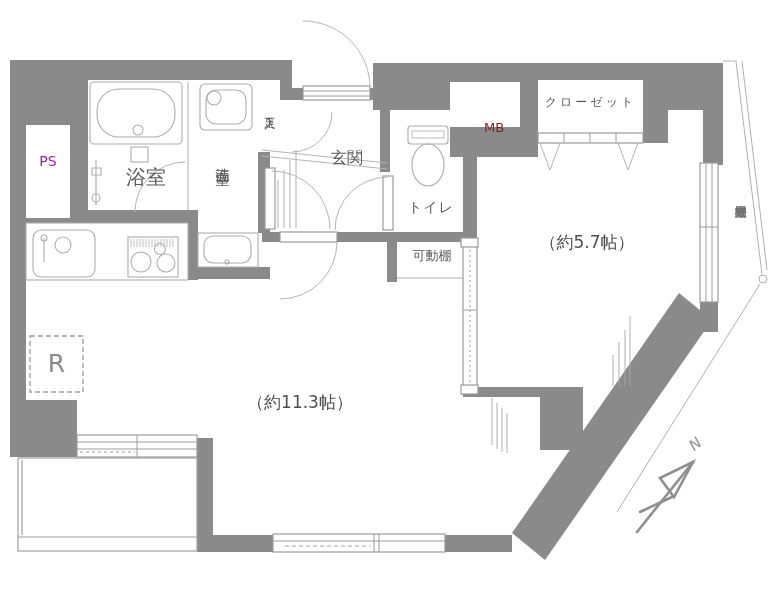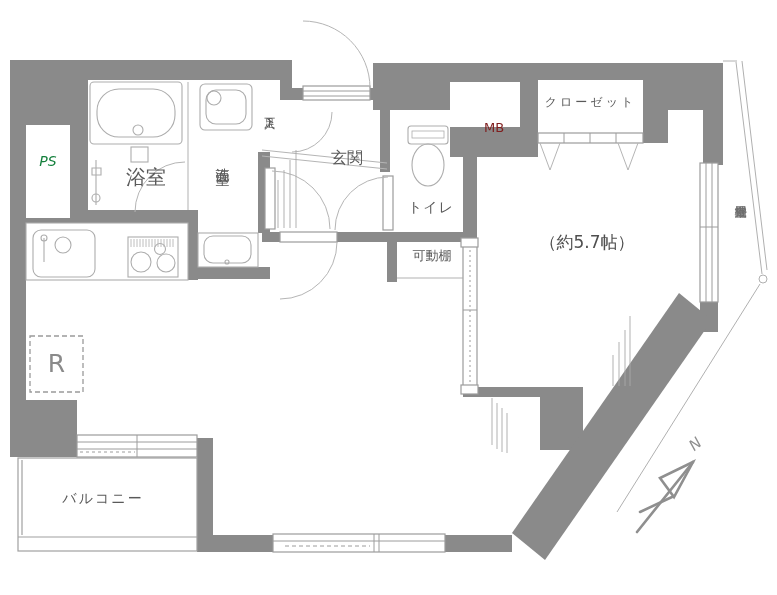--- a/index.html
+++ b/index.html
@@ -4,21 +4,21 @@
 <style>
   html,body{margin:0;padding:0;background:#fff;}
   .plan{
     position:relative;width:777px;height:595px;background:#ffffff;
     font-family:"DejaVu Sans",sans-serif;overflow:hidden;
   }
   .plan svg{position:absolute;left:0;top:0;}
   .lbl{position:absolute;color:#5a5a5a;white-space:nowrap;line-height:1.15;}
   .lbl.center{text-align:center;}
   .vert{writing-mode:vertical-rl;text-orientation:upright;}
-  #lbl-ps{left:26px;top:125px;width:44px;height:72px;display:flex;align-items:center;justify-content:center;font-size:14px;color:#15803d;font-style:italic;}
+  #lbl-ps{left:26px;top:125px;width:44px;height:72px;display:flex;align-items:center;justify-content:center;font-size:14px;color:#a21caf;}
   #lbl-bath{left:106px;top:166px;width:80px;font-size:20px;}
   #lbl-wash{left:215px;top:157px;height:88px;font-size:14px;letter-spacing:2px;}
   #lbl-shoe{left:262px;top:109px;height:48px;font-size:11px;}
   #lbl-ent{left:318px;top:113px;width:58px;font-size:16px;margin-top:36px;}
   #lbl-mb{left:450px;top:86px;width:88px;font-size:13px;color:#7f1d1d;margin-top:35px;}
   #lbl-closet{left:538px;top:96px;width:105px;font-size:12px;letter-spacing:3px;text-align:center;}
   #lbl-yo{left:512px;top:198px;width:150px;font-size:25px;letter-spacing:5px;color:#4f4f4f;}
   #lbl-yo-size{left:507px;top:233px;width:160px;font-size:17px;color:#4f4f4f;}
   #lbl-toilet{left:398px;top:199px;width:66px;font-size:14px;letter-spacing:1px;}
   #lbl-shelf{left:397px;top:249px;width:70px;font-size:13px;text-align:center;}
@@ -174,17 +174,17 @@
   <div class="lbl" id="lbl-ps">PS</div>
   <div class="lbl center" id="lbl-bath">浴室</div>
   <div class="lbl vert" id="lbl-wash">洗面室</div>
   <div class="lbl vert" id="lbl-shoe">下足入</div>
   <div class="lbl center" id="lbl-ent">玄関</div>
   <div class="lbl center" id="lbl-mb">MB</div>
   <div class="lbl center" id="lbl-closet">クローゼット</div>
   <div class="lbl center" id="lbl-yo-size">（約5.7帖）</div>
   <div class="lbl center" id="lbl-toilet">トイレ</div>
   <div class="lbl center" id="lbl-shelf">可動棚</div>
-  <div class="lbl center" id="lbl-balc">バルコニー</div>
+  <div class="lbl center" id="lbl-ldk-size">（約11.3帖）</div>
   <div class="lbl vert" id="lbl-out">室外機置場</div>
   <div class="lbl" id="lbl-r">R</div>
   <div class="lbl" id="lbl-n">N</div>
 </div>
 
 </body></html>

